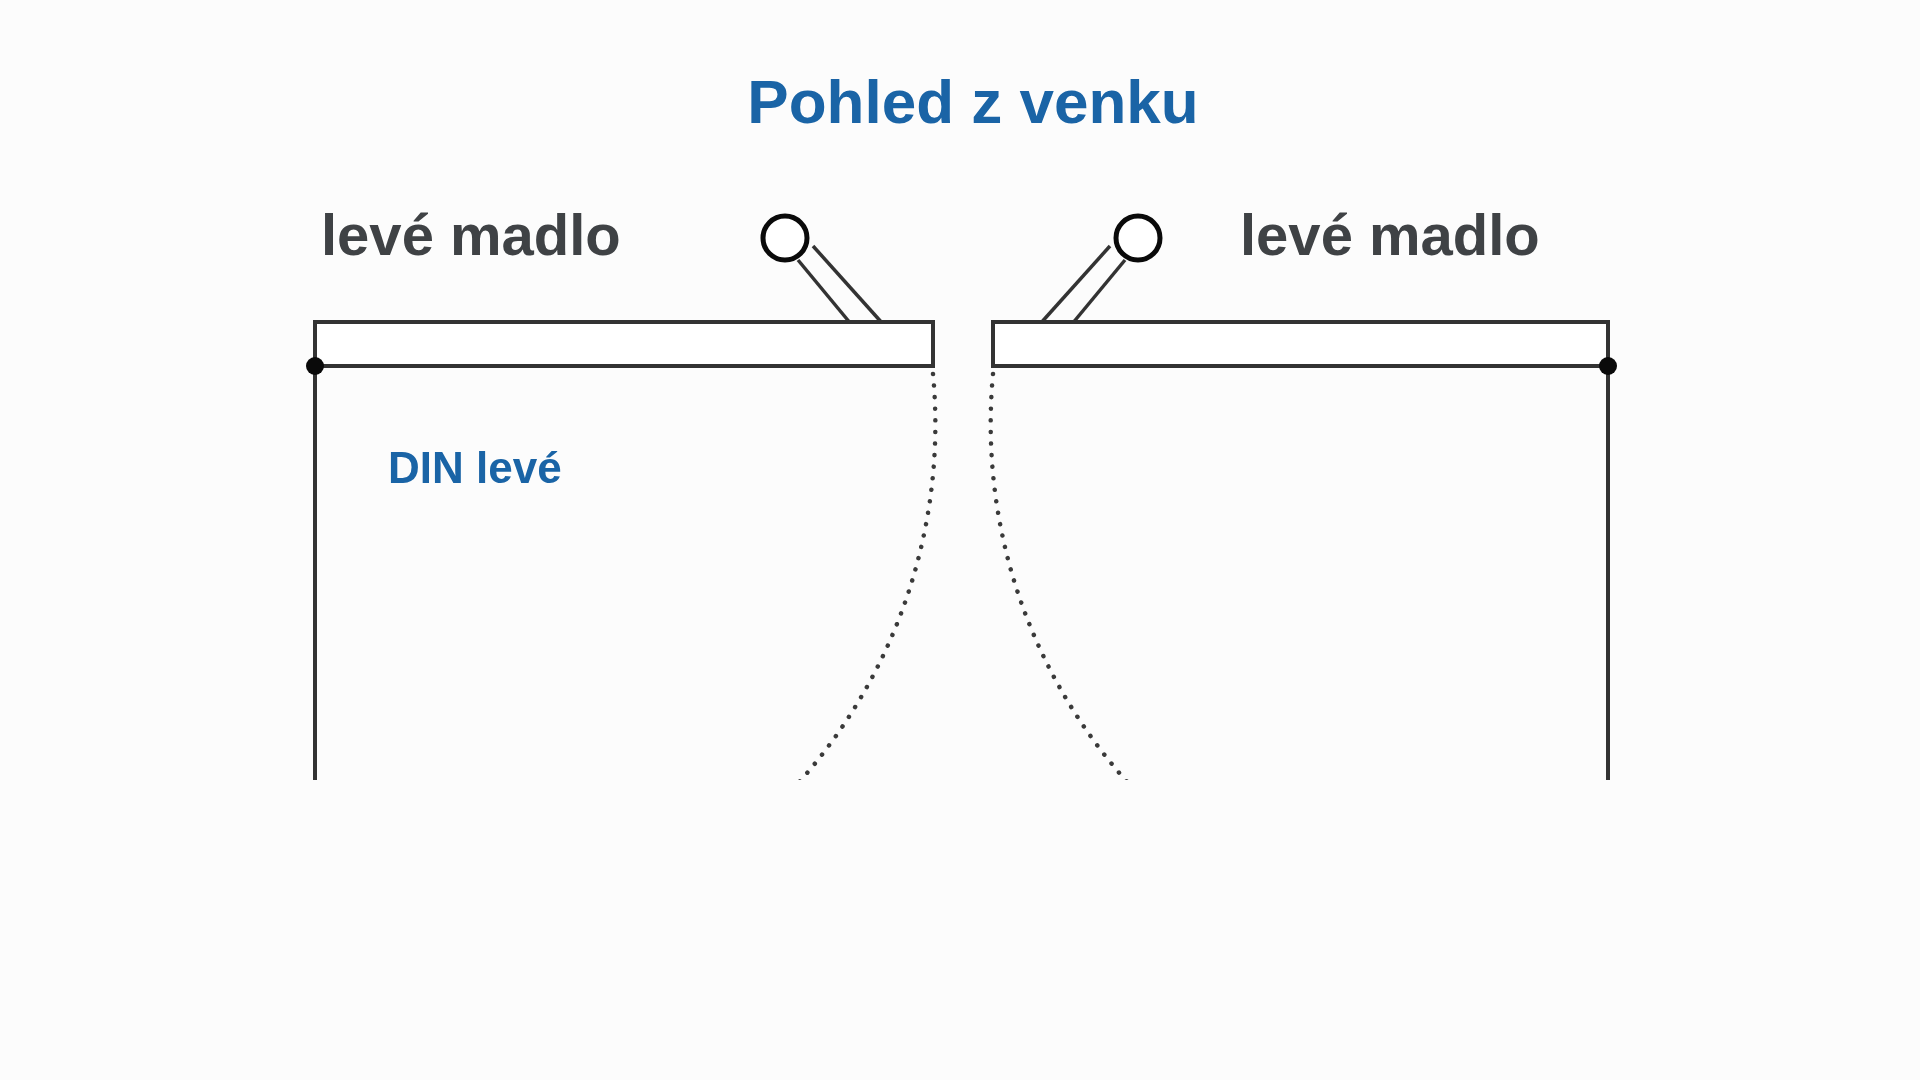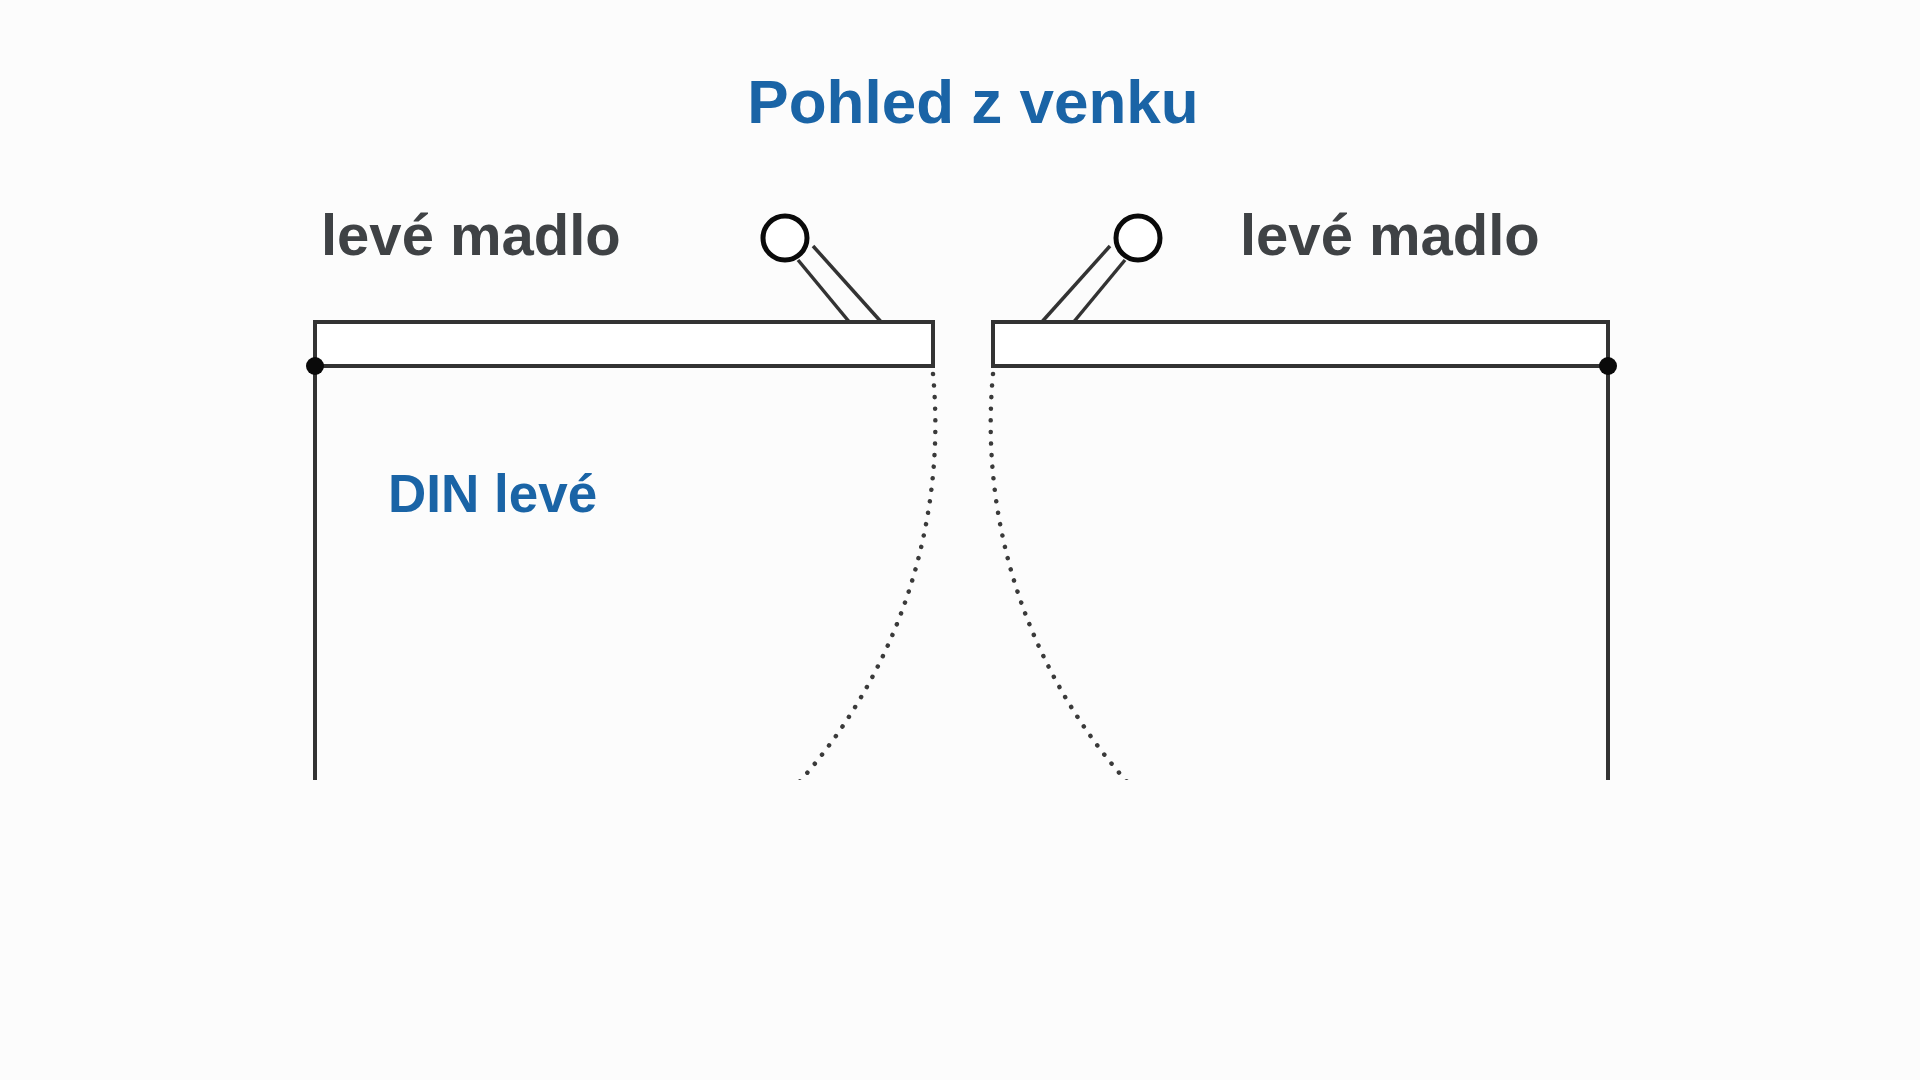--- a/index.html
+++ b/index.html
@@ -36,22 +36,22 @@
     color: var(--accent-blue, #1a64a6);
   }
   .handle-label {
     top: 206px;
     font-size: 58px;
     color: var(--label-gray, #3f4245);
   }
   .handle-label.left  { left: 321px; }
   .handle-label.right { left: 1240px; }
   .din-label {
-    top: 467px;
-    font-size: 53px;
+    top: 446px;
+    font-size: 44px;
     color: var(--accent-blue, #1a64a6);
   }
   .din-label.left  { left: 388px; }
   .din-label.right { left: 1243px; }
 
   
   .door-leaf {
     fill: #ffffff;
     stroke: var(--line-color, #333333);
     stroke-width: 4;

